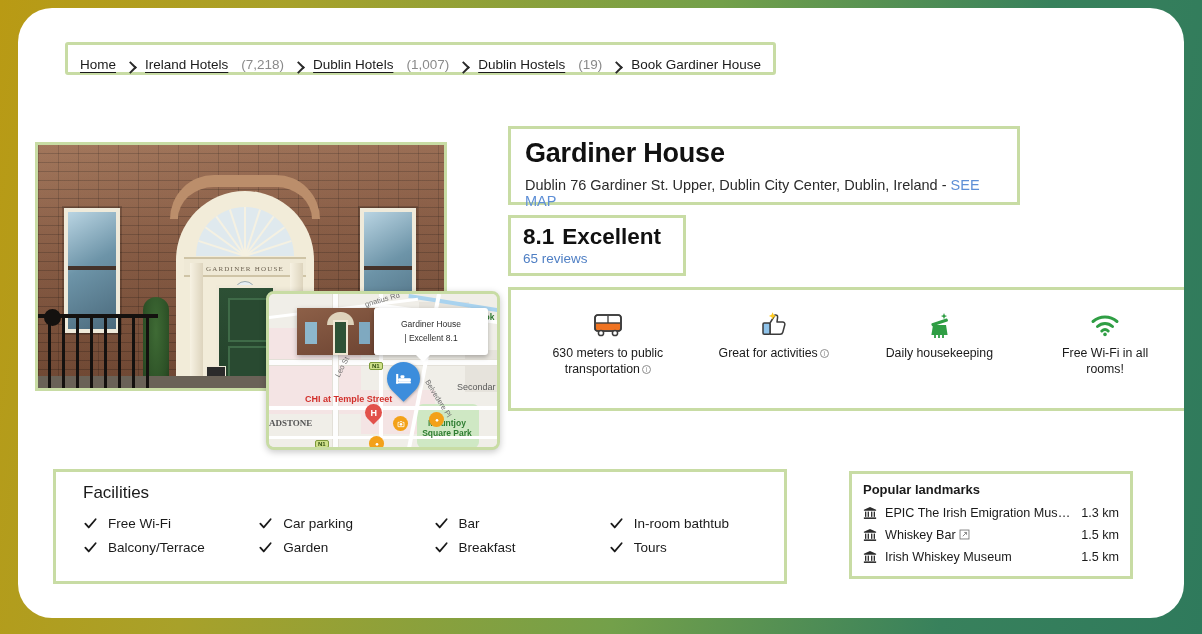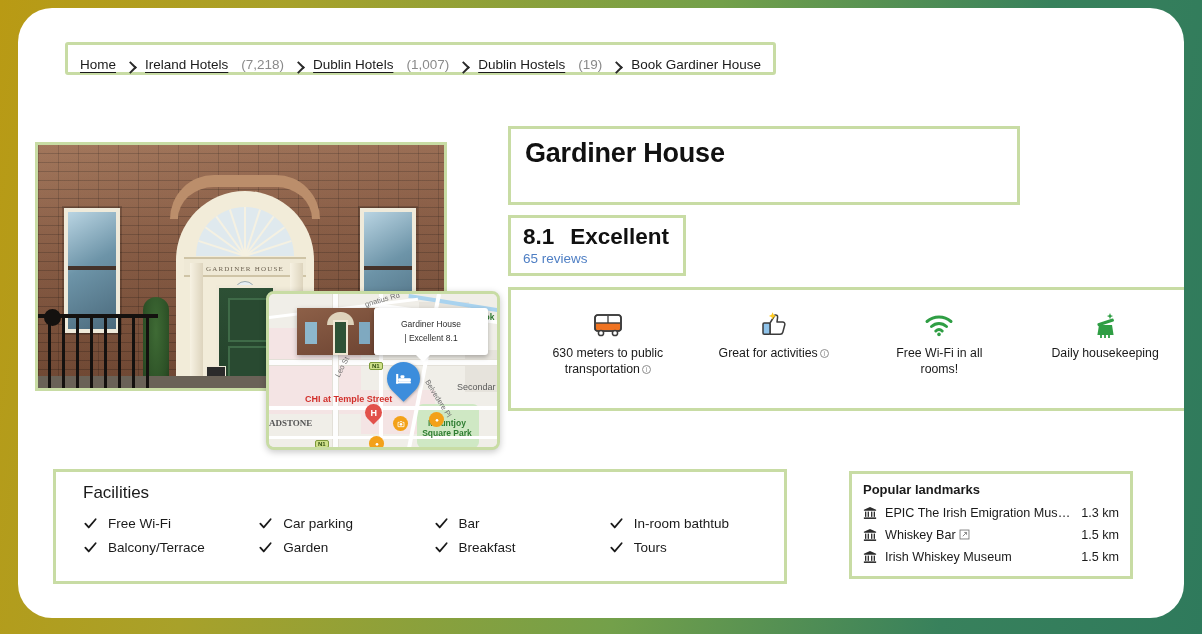--- a/index.html
+++ b/index.html
@@ -218,21 +218,21 @@
   .see-map { color:#5e8fd6; text-decoration:none; cursor:pointer; }
 
   
   .scorecard {
     position: absolute; left: 490px; top: 207px;
     width: 178px; height: 61px;
     border: 3px solid #c8dca4; background:#fff;
     padding: 6px 12px 0 12px;
   }
   .score-head { font-size: 22.5px; font-weight: 700; color:#111; }
-  .score-head .num { margin-right: 16px; }
+  .score-head .num { margin-right: 8px; }
   .reviews { font-size: 13.5px; color:#4f7fc4; margin-top: 1px; cursor:pointer; }
 
   
   .highlights {
     position: absolute; left: 490px; top: 279px;
     width: 689px; height: 124px;
     border: 3px solid #c8dca4; background:#fff;
     padding: 9px 0 0 14px;
   }
   .hl-title { font-size: 16.5px; color:#1a1a1a; }
@@ -414,20 +414,23 @@
         <span class="tw2"></span>
     </div>
     <div class="tooltip">
       <span>Gardiner House</span>
       <span>| Excellent 8.1</span>
     </div>
   </div>
 
   <section class="titlecard">
     <h1 class="hotel-name">Gardiner House</h1>
+    <p class="hotel-addr">
+      <span>Dublin 76 Gardiner St. Upper, Dublin City Center, Dublin, Ireland - </span><a class="see-map">SEE MAP</a>
+    </p>
   </section>
 
   <section class="scorecard">
     <div class="score-head">
       <span class="num">8.1</span><span>Excellent</span>
     </div>
     <div class="reviews">65 reviews</div>
   </section>
 
   <section class="highlights">
@@ -455,40 +458,40 @@
             <rect x="4" y="12" width="7" height="11.2" rx="1.2" fill="#8fc3ea" stroke="#3b3b3b" stroke-width="1.5"></rect>
             <path d="M13.6 1.2l1.1 2.6 2.6 1.1-2.6 1.1-1.1 2.6-1.1-2.6L9.9 4.9l2.6-1.1z" fill="#ffcb22"></path>
           </svg>
         </div>
         <div class="hl-lbl"><span>Great for activities</span><span class="info-i">i</span></div>
       </div>
 
 
       <div class="hl-item">
         <div class="hl-ico">
+          <svg width="30" height="28" viewBox="0 0 30 28">
+            <path d="M20 2l.9 2.2 2.2.9-2.2.9L20 8.2l-.9-2.2-2.2-.9 2.2-.9z" fill="#2f9e44"></path>
+            <rect x="7" y="10" width="17" height="3.2" rx="1" fill="#2f9e44" transform="rotate(-18 15 11)"></rect>
+            <path d="M9 14h13l1.6 10H7.4z" fill="#2f9e44"></path>
+            <path d="M11 24v3M15 24v3M19 24v3" stroke="#2f9e44" stroke-width="1.8"></path>
+          </svg>
+        </div>
+        <div class="hl-lbl">Daily housekeeping</div>
+      </div>
+
+      <div class="hl-item">
+        <div class="hl-ico">
           <svg width="32" height="24" viewBox="0 0 32 24" fill="none" stroke="#2f9e44" stroke-linecap="round">
             <path d="M4 8.5c7-6 17-6 24 0" stroke-width="3"></path>
             <path d="M8.5 13.5c4.5-4 10.5-4 15 0" stroke-width="3"></path>
             <path d="M12.8 18c2-1.9 4.4-1.9 6.4 0" stroke-width="3"></path>
             <circle cx="16" cy="21.4" r="1.8" fill="#2f9e44" stroke="none"></circle>
           </svg>
         </div>
         <div class="hl-lbl">Free Wi-Fi in all rooms!</div>
-      </div>
-
-      <div class="hl-item">
-        <div class="hl-ico">
-          <svg width="30" height="28" viewBox="0 0 30 28">
-            <path d="M20 2l.9 2.2 2.2.9-2.2.9L20 8.2l-.9-2.2-2.2-.9 2.2-.9z" fill="#2f9e44"></path>
-            <rect x="7" y="10" width="17" height="3.2" rx="1" fill="#2f9e44" transform="rotate(-18 15 11)"></rect>
-            <path d="M9 14h13l1.6 10H7.4z" fill="#2f9e44"></path>
-            <path d="M11 24v3M15 24v3M19 24v3" stroke="#2f9e44" stroke-width="1.8"></path>
-          </svg>
-        </div>
-        <div class="hl-lbl">Daily housekeeping</div>
       </div>
 
     </div>
   </section>
 
   <section class="facilities">
     <div class="fac-title">Facilities</div>
     <div class="fac-grid">
       <div class="fac-item">
         <svg class="tick" viewBox="0 0 16 16" fill="none" stroke="#1a1a1a" stroke-width="1.9" stroke-linecap="round" stroke-linejoin="round">

